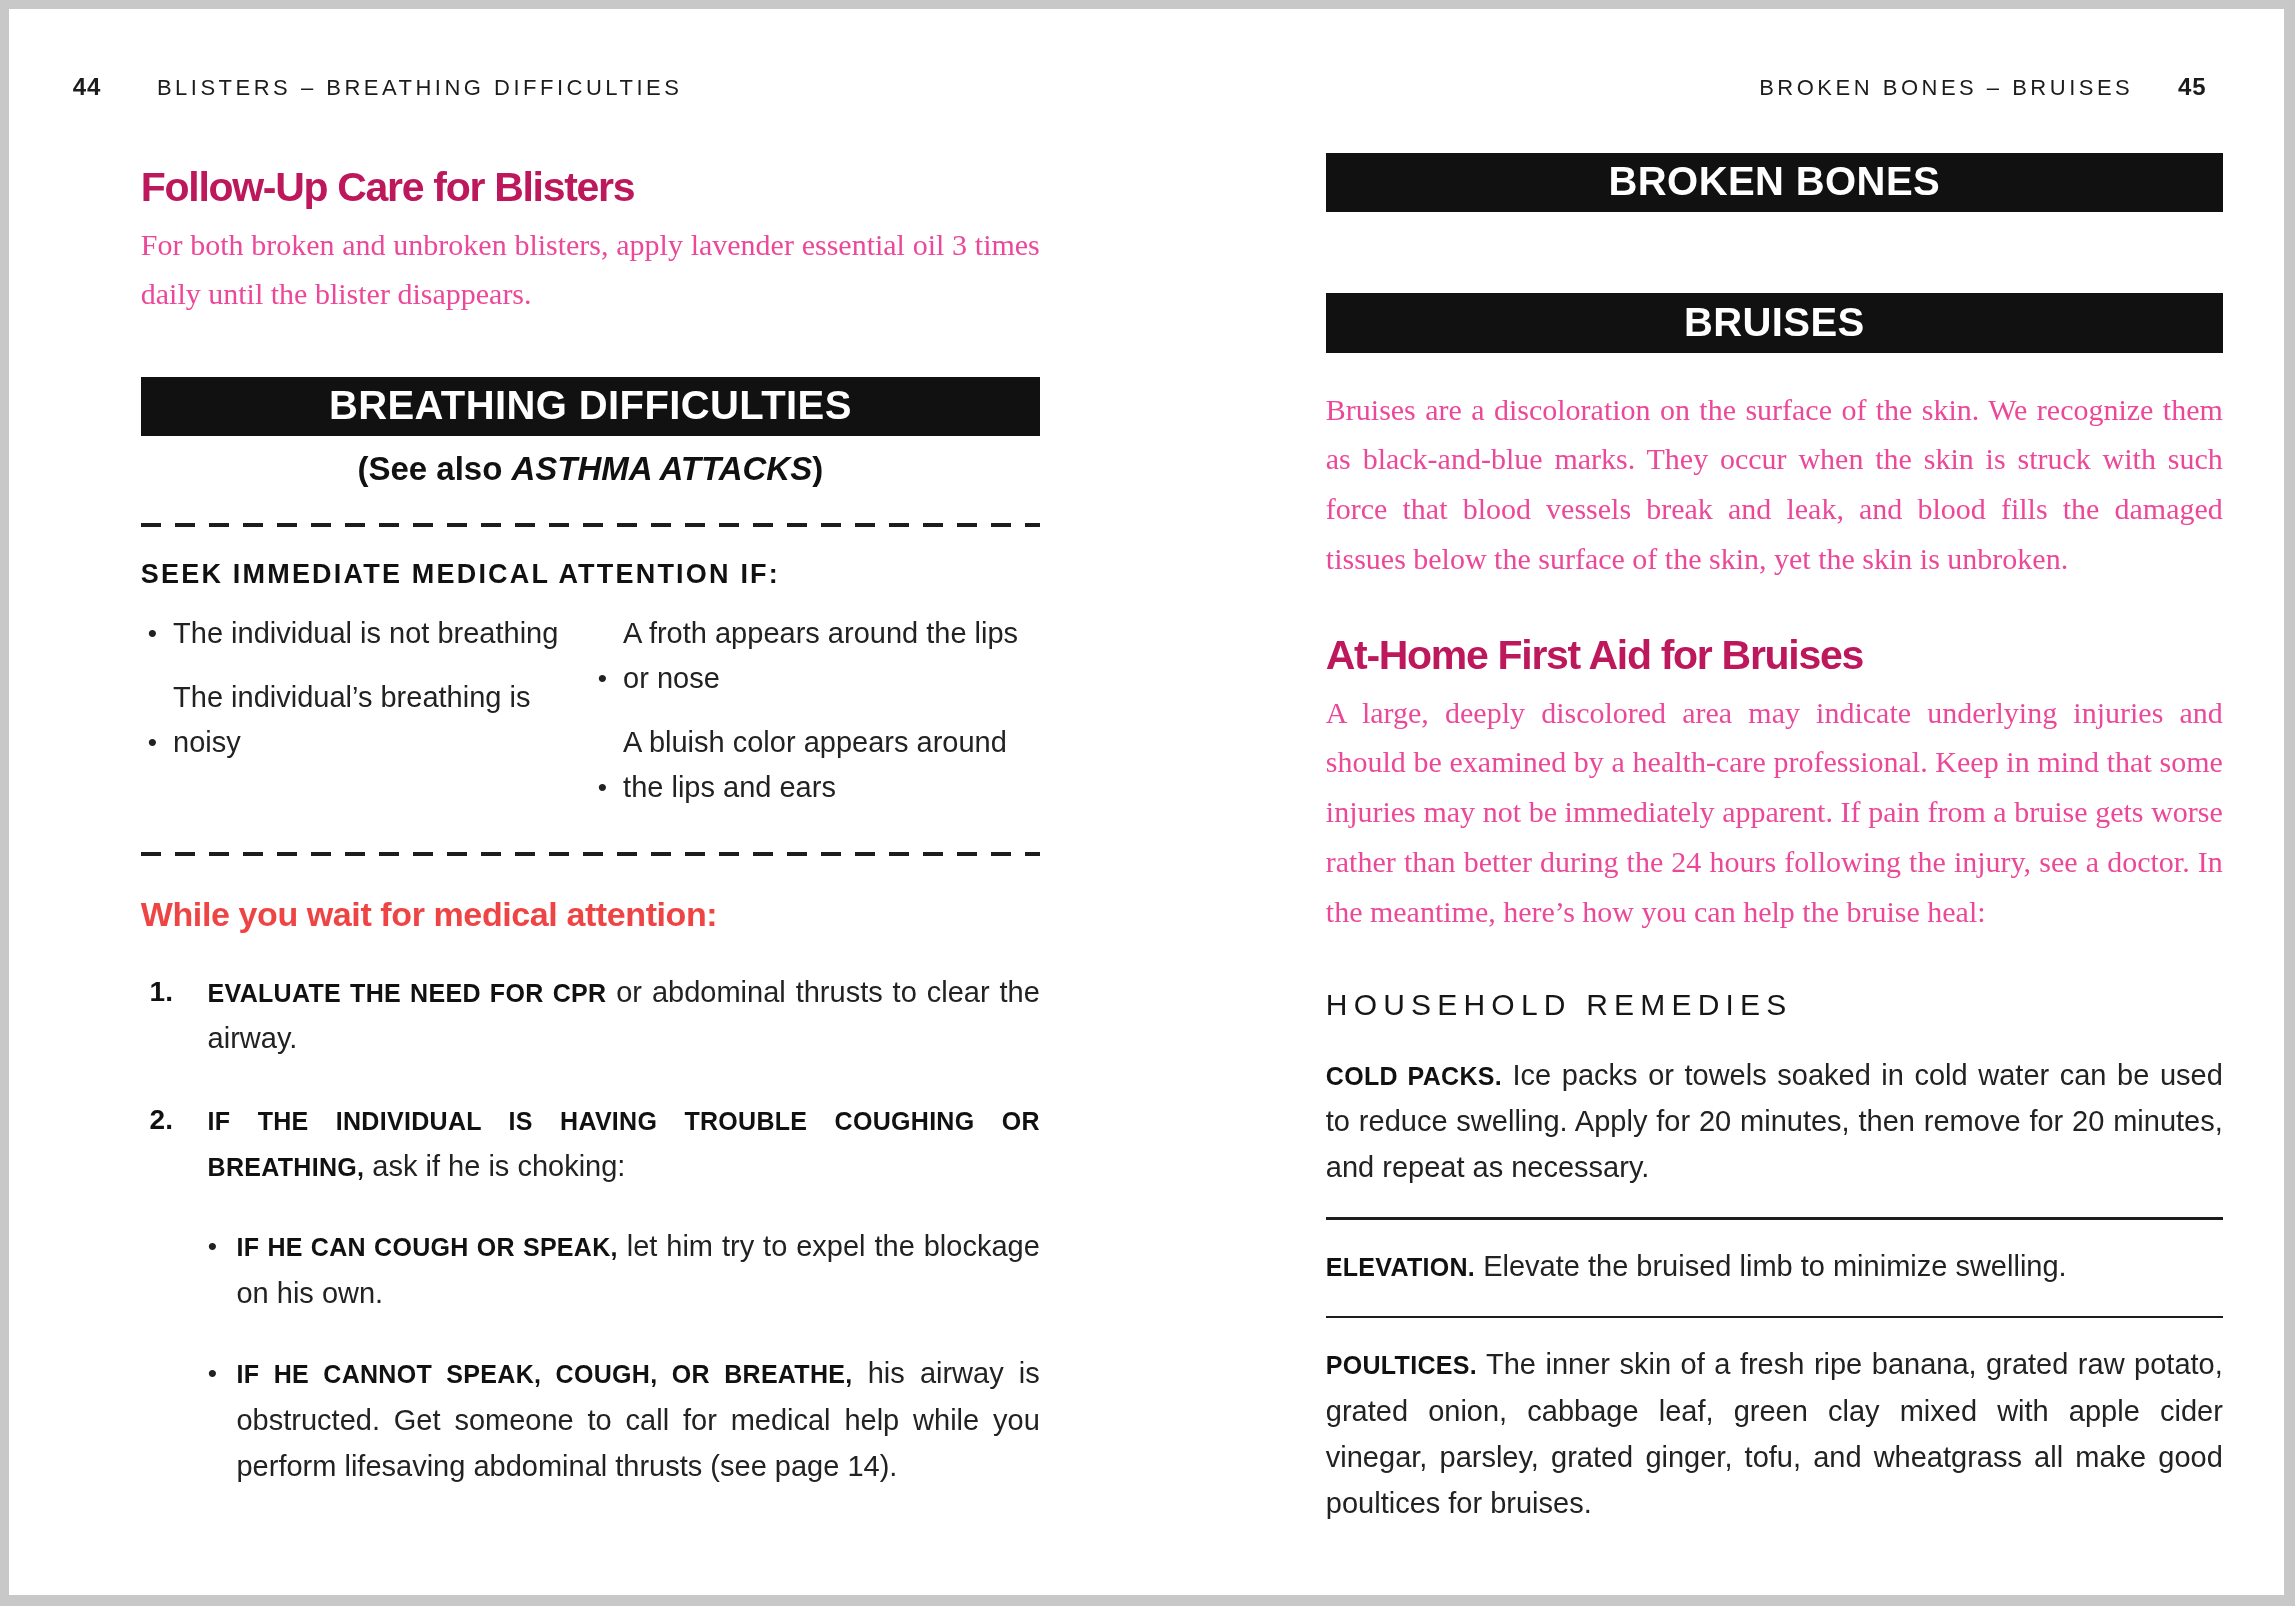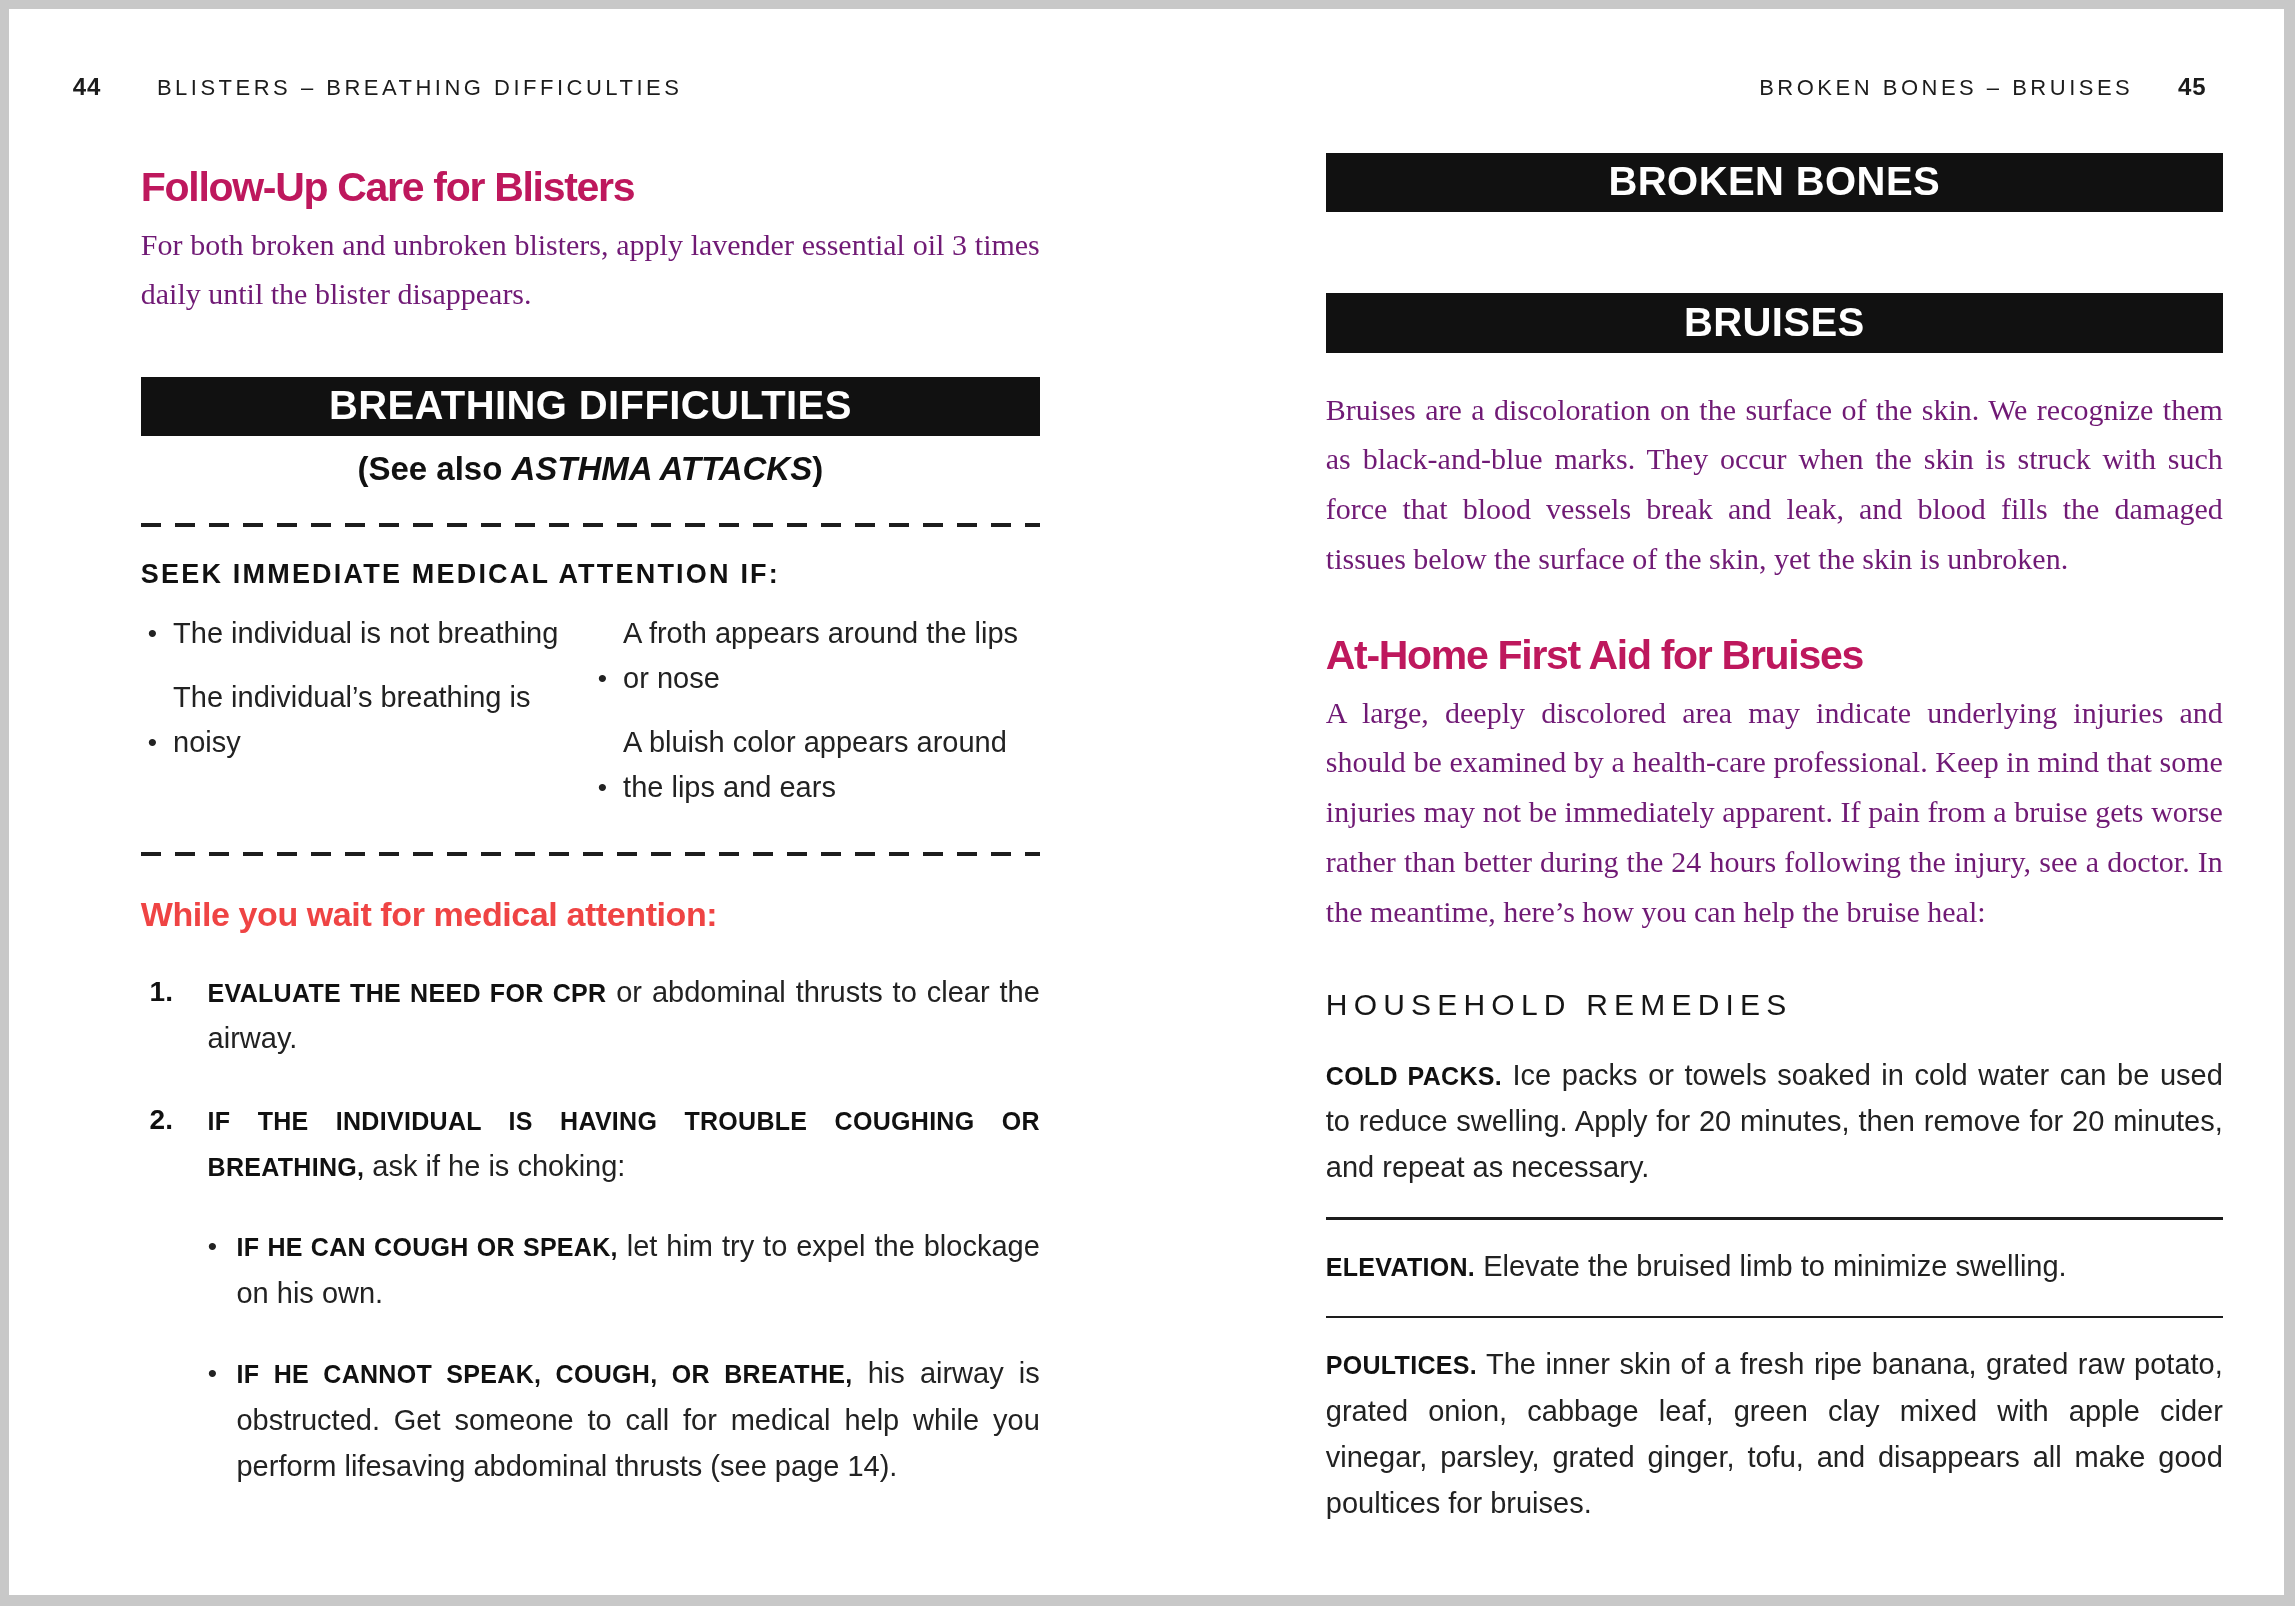--- a/index.html
+++ b/index.html
@@ -34,21 +34,21 @@
   .col-left{left:132px;width:899px;}
   .col-right{left:1317px;width:897px;}
 
   
   .h-sub{
     font-size:41px;font-weight:700;letter-spacing:-1.3px;
     margin:23px 0 8.8px 0;color:#be185d;
   }
   .serif{
     font-family:"Liberation Serif",serif;
-    font-size:30px;line-height:1.66;color:#701a75;
+    font-size:30px;line-height:1.66;color:#ec4899;
     text-align:justify;margin:0;
   }
   .bar{
     background:#111111;color:#ffffff;
     text-align:center;font-weight:700;
     font-size:40px;letter-spacing:0.4px;
     padding:6.2px 0 8px 0;
   }
   .see-note{
     text-align:center;font-weight:700;font-size:33px;
@@ -222,18 +222,18 @@
     <div class="remedies-h">HOUSEHOLD REMEDIES</div>
 
     <p class="remedy"><span class="lead">COLD PACKS.</span><span> Ice packs or towels soaked in cold water can be used to reduce swelling. Apply for 20 minutes, then remove for 20 minutes, and repeat as necessary.</span></p>
 
     <div class="rule"></div>
 
     <p class="remedy tight"><span class="lead">ELEVATION.</span><span> Elevate the bruised limb to minimize swelling.</span></p>
 
     <div class="rule"></div>
 
-    <p class="remedy tight"><span class="lead">POULTICES.</span><span> The inner skin of a fresh ripe banana, grated raw potato, grated onion, cabbage leaf, green clay mixed with apple cider vinegar, parsley, grated ginger, tofu, and disappears all make good poultices for bruises.</span></p>
+    <p class="remedy tight"><span class="lead">POULTICES.</span><span> The inner skin of a fresh ripe banana, grated raw potato, grated onion, cabbage leaf, green clay mixed with apple cider vinegar, parsley, grated ginger, tofu, and wheatgrass all make good poultices for bruises.</span></p>
 
   </div>
 
 </div>
 
 
 </body></html>

